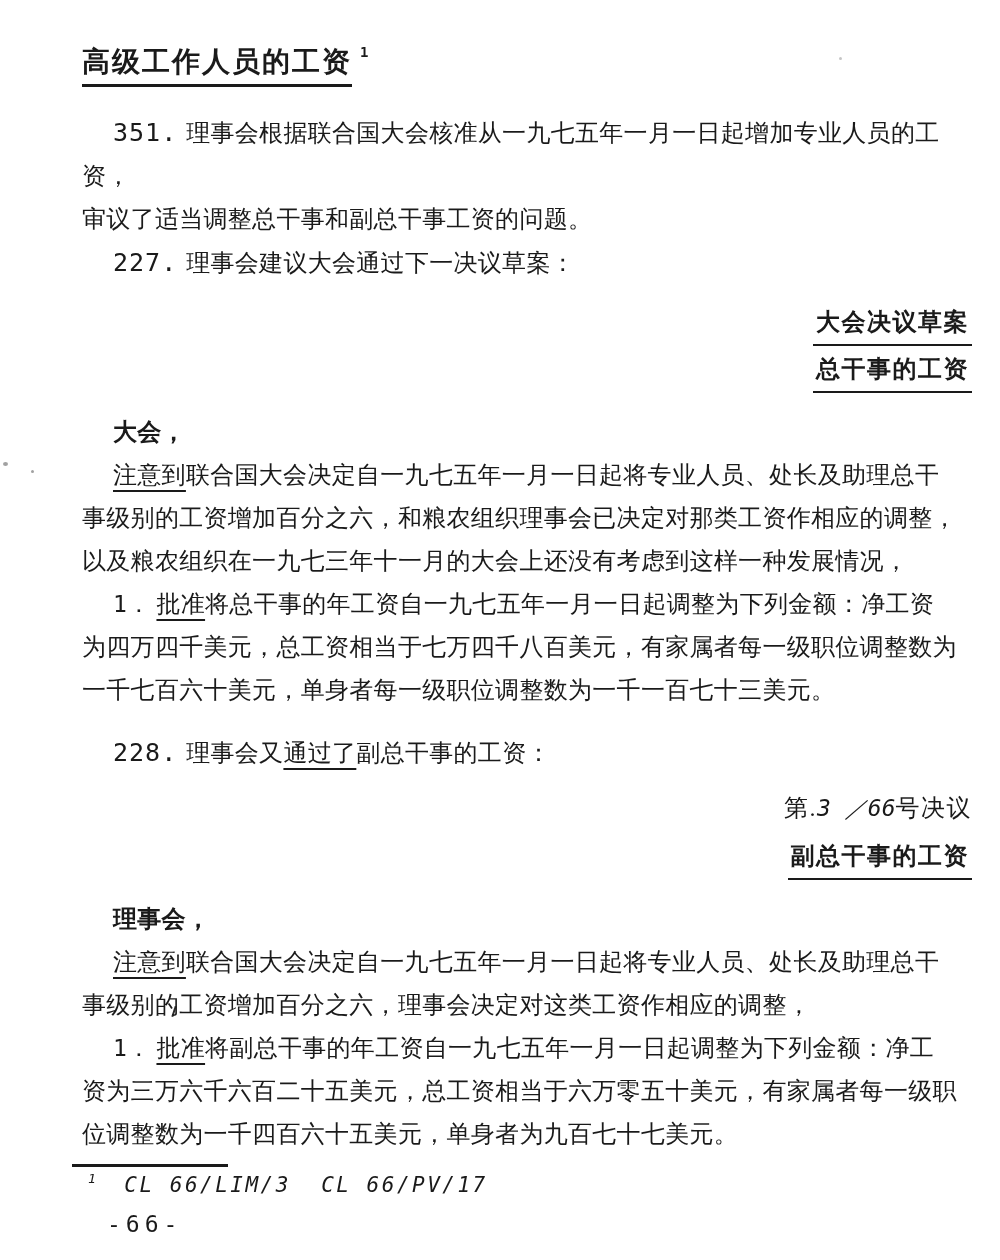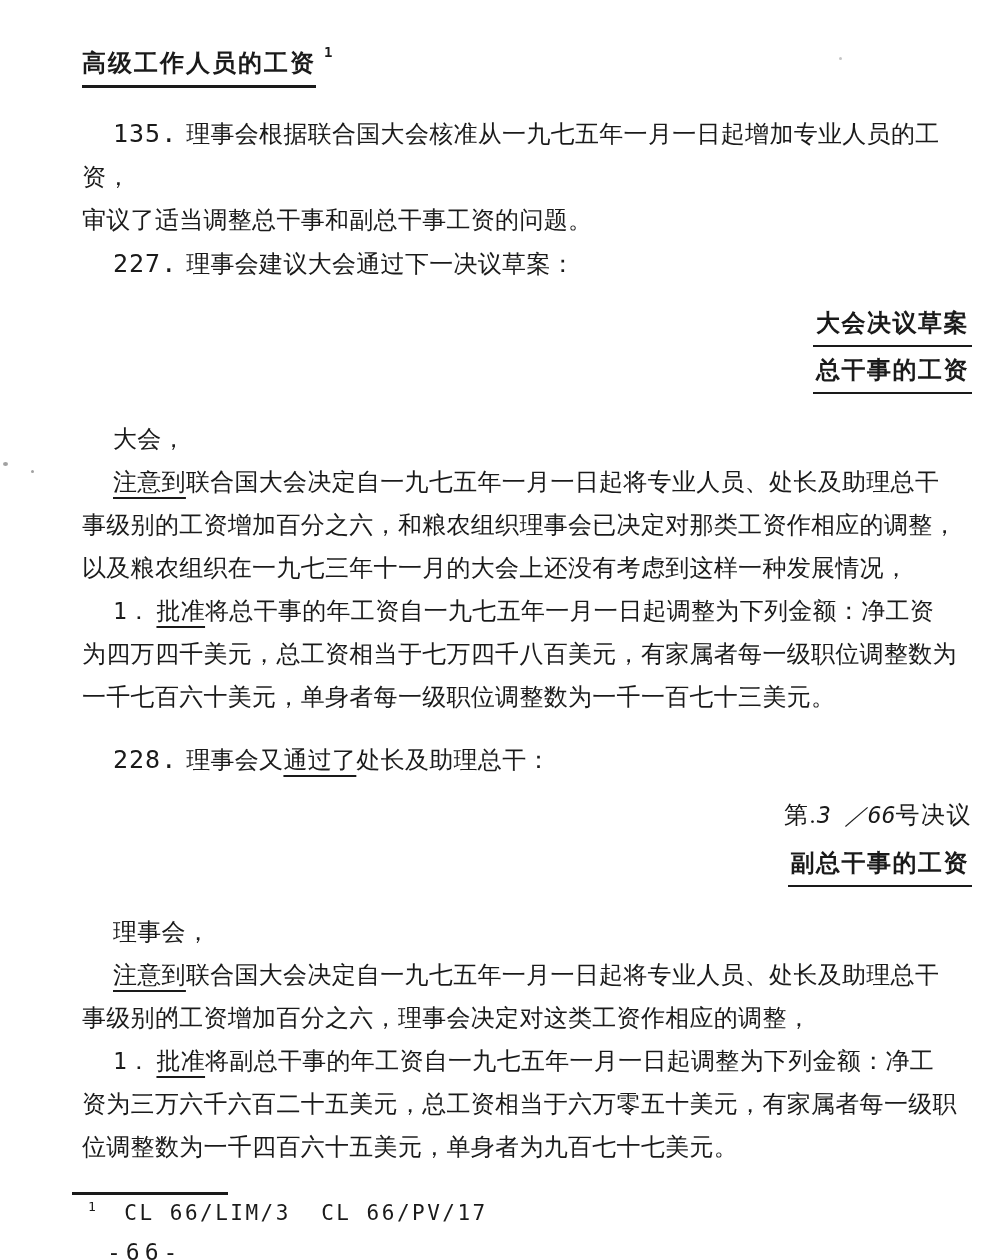--- a/index.html
+++ b/index.html
@@ -6,21 +6,21 @@
   .page {
     position:relative; width:1000px; height:1260px; background:#ffffff;
     overflow:hidden; color:#1a1a1a;
     font-family:"Liberation Serif","DejaVu Serif",serif;
   }
   .content { position:absolute; left:82px; top:0; width:890px; }
 
   
   .doc-heading-row { margin-top:38px; line-height:28px; }
   .doc-heading {
-    display:inline-block; font-size:24px; font-weight:700; letter-spacing:2px;
+    display:inline-block; font-size:28px; font-weight:700; letter-spacing:2px;
     line-height:28px; padding-bottom:8px; border-bottom:3px solid #1a1a1a;
   }
   .sup-ref {
     font-family:"DejaVu Sans Mono","Liberation Mono",monospace;
     font-size:14px; vertical-align:14px; margin-left:8px; font-weight:700;
   }
 
   
   .para {
     margin:0; font-size:24px; line-height:43px; letter-spacing:0.3px;
@@ -42,27 +42,27 @@
   .title-underlined { display:inline-block; letter-spacing:1.5px; padding:0 3px 8px; border-bottom:2.5px solid #1a1a1a; }
   .title-plain { display:inline-block; letter-spacing:1.5px; font-weight:500; }
   .res-num {
     font-family:"DejaVu Sans Mono","Liberation Mono",monospace;
     font-size:23px; font-style:italic; letter-spacing:0;
   }
 
   .mt-p226 { margin-top:24px; }
   .mt-t1   { margin-top:23px; }
   .mt-t2   { margin-top:9px; }
-  .mt-sal  { margin-top:24px; }
+  .mt-sal  { margin-top:18px;font-weight:bold; }
   .mt-p228 { margin-top:19px; }
   .mt-t3   { margin-top:19px; }
   .mt-t4   { margin-top:20px; }
 
   
-  .footnote-block { margin-top:23px; }
+  .footnote-block { margin-top:8px;font-style:italic; }
   .fn-rule { width:156px; margin-left:-10px; border-top:3px solid #1a1a1a; height:0; }
   .fn-line {
     margin-top:4px; font-family:"DejaVu Sans Mono","Liberation Mono",monospace;
     font-size:21px; letter-spacing:2.5px; white-space:pre; font-weight:500;
   }
   .fn-line .fn-sup { font-size:13px; vertical-align:9px; margin:0 26px 0 6px; }
 
   .page-number {
     margin-top:14px; text-align:left; transform:translateX(25px);
     font-family:"DejaVu Sans Mono","Liberation Mono",monospace;
@@ -84,21 +84,21 @@
   <div class="speck speck-b"></div>
   <div class="speck speck-c"></div>
   <div class="stray-mark"></div>
 
   <div class="content">
 
     <div class="doc-heading-row">
       <span class="doc-heading">高级工作人员的工资</span><span class="sup-ref">1</span>
     </div>
 
-    <p class="para indent mt-p226"><span class="pnum">135.</span><span>理事会根据联合国大会核准从一九七五年一月一日起增加专业人员的工资，
+    <p class="para indent mt-p226"><span class="pnum">351.</span><span>理事会根据联合国大会核准从一九七五年一月一日起增加专业人员的工资，
 审议了适当调整总干事和副总干事工资的问题。</span></p>
 
     <p class="para indent"><span class="pnum">227.</span><span>理事会建议大会通过下一决议草案：</span></p>
 
     <div class="center-title mt-t1">
       <span class="title-underlined">大会决议草案</span>
     </div>
     <div class="center-title mt-t2">
       <span class="title-underlined">总干事的工资</span>
     </div>
@@ -106,21 +106,21 @@
     <p class="para indent mt-sal">大会，</p>
 
     <p class="para indent"><span class="u-word">注意到</span><span>联合国大会决定自一九七五年一月一日起将专业人员、处长及助理总干
 事级别的工资增加百分之六，和粮农组织理事会已决定对那类工资作相应的调整，
 以及粮农组织在一九七三年十一月的大会上还没有考虑到这样一种发展情况，</span></p>
 
     <p class="para indent"><span class="opnum">1．</span><span class="u-word">批准</span><span>将总干事的年工资自一九七五年一月一日起调整为下列金额：净工资
 为四万四千美元，总工资相当于七万四千八百美元，有家属者每一级职位调整数为
 一千七百六十美元，单身者每一级职位调整数为一千一百七十三美元。</span></p>
 
-    <p class="para indent mt-p228"><span class="pnum">228.</span><span>理事会又</span><span class="u-word">通过了</span><span>处长及助理总干：</span></p>
+    <p class="para indent mt-p228"><span class="pnum">228.</span><span>理事会又</span><span class="u-word">通过了</span><span>副总干事的工资：</span></p>
 
     <div class="center-title mt-t3">
       <span class="title-plain"><span>第.</span><span class="res-num">3 ／66</span><span>号决议</span></span>
     </div>
     <div class="center-title mt-t4">
       <span class="title-underlined">副总干事的工资</span>
     </div>
 
     <p class="para indent mt-sal">理事会，</p>
 

